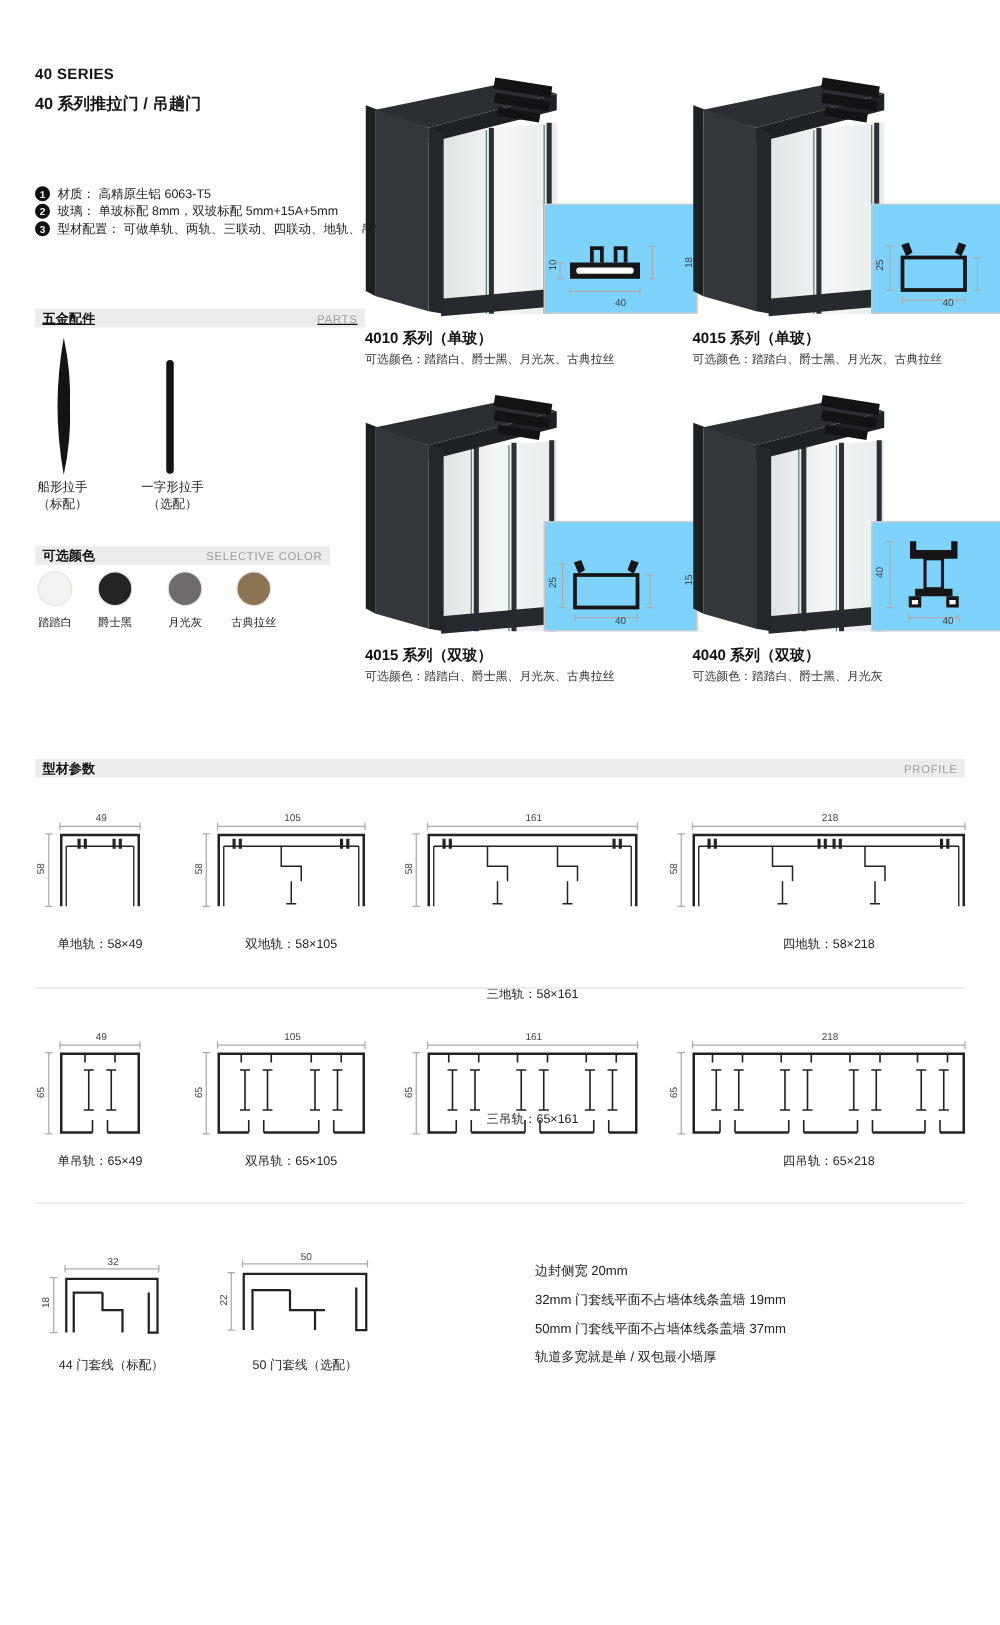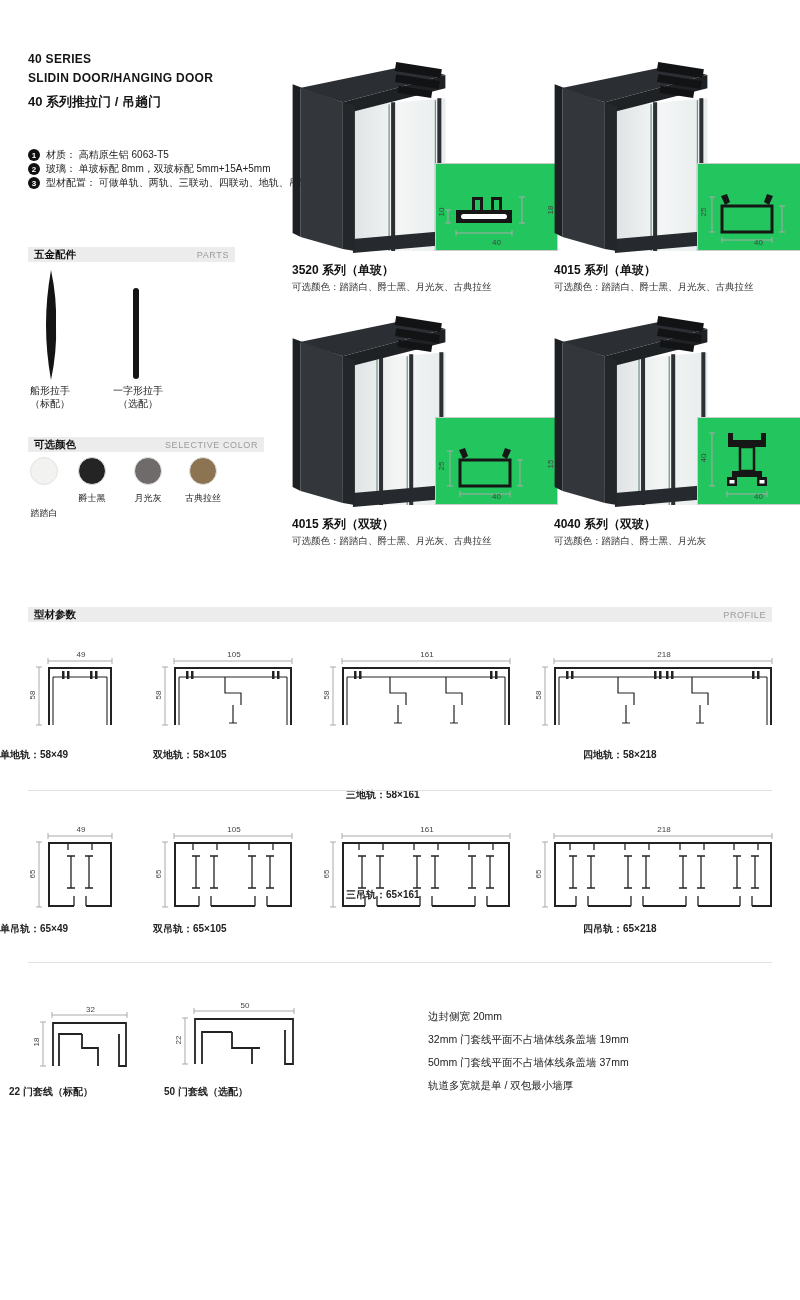--- a/index.html
+++ b/index.html
@@ -17,62 +17,61 @@
         align-items:center;padding:0 6px;box-sizing:border-box;}
   .sbar .l{font-size:10.5px;font-weight:700;color:#111;}
   .sbar .r{font-size:9px;color:#9b9b9b;letter-spacing:.6px;}
   
   .plabel{position:absolute;width:80px;font-size:10px;line-height:13px;text-align:center;color:#222;}
   .sw{position:absolute;width:28px;height:28px;border-radius:50%;border:1px solid #e3e3e3;box-sizing:border-box;}
   .swl{position:absolute;top:492px;width:56px;font-size:9px;text-align:center;color:#222;}
   
   .card{position:absolute;width:250px;height:246px;}
   .door-img{position:absolute;left:0;top:0;width:162px;height:196px;}
-  .dimbox{position:absolute;left:145px;top:105px;width:123px;height:88px;background:#22c55e;border:1px solid #ccc;box-sizing:border-box;}
+  .dimbox{position:absolute;left:145px;top:105px;width:123px;height:88px;background:#7dd3fc;border:1px solid #ccc;box-sizing:border-box;}
   .bdim{position:absolute;font-size:8px;color:#444;line-height:8px;}
   .bl{left:2px;top:44px;transform:rotate(-90deg);}
   .br{right:1px;top:42px;transform:rotate(-90deg);}
   .bb{left:0;right:0;bottom:3px;text-align:center;}
   .card-title{position:absolute;top:204px;left:2px;font-size:12px;font-weight:700;color:#111;white-space:nowrap;}
   .card-colors{position:absolute;top:223px;left:2px;font-size:9.5px;color:#333;white-space:nowrap;}
   
   .tdraw{position:absolute;}
   .dw{position:absolute;top:-2px;left:16px;right:2px;text-align:center;font-size:8px;color:#444;line-height:8px;}
   .dh{position:absolute;left:-3px;top:38px;font-size:8px;color:#444;line-height:8px;transform:rotate(-90deg);}
-  .tlabel{position:absolute;width:160px;margin-left:-80px;text-align:left;font-size:10px;color:#222;white-space:nowrap;font-weight:bold;}
+  .tlabel{position:absolute;width:160px;margin-left:-80px;text-align:center;font-size:10px;color:#222;white-space:nowrap;}
   .hrline{position:absolute;left:28px;width:744px;height:1px;background:#e2e2e2;}
   .note{font-size:10.5px;color:#222;margin-bottom:9px;white-space:nowrap;margin-left:45px;}
 </style>
 </head>
 <body>
 
 <div id="page">
 
   <div class="abs" style="left:28px;top:50px;">
     <div class="t-en">40 SERIES</div>
-    <div class="t-en">SLIDIN DOOR/HANGING DOOR</div>
     <div class="t-cn">40 系列推拉门 / 吊趟门</div>
   </div>
 
   <div class="abs" style="left:28px;top:148px;">
     <div class="spec">
       <span class="num">1</span>
       <span>材质： 高精原生铝 6063-T5</span>
     </div>
     <div class="spec">
       <span class="num">2</span>
       <span>玻璃： 单玻标配 8mm，双玻标配 5mm+15A+5mm</span>
     </div>
     <div class="spec">
       <span class="num">3</span>
       <span>型材配置： 可做单轨、两轨、三联动、四联动、地轨、吊轨</span>
     </div>
   </div>
 
-  <div class="sbar" style="left:28px;top:247px;width:207px;">
+  <div class="sbar" style="left:28px;top:247px;width:264px;text-decoration:underline;">
     <span class="l">五金配件</span>
     <span class="r">PARTS</span>
   </div>
   <svg class="abs" style="left:42px;top:270px;" width="16" height="110" viewBox="0 0 16 110">
     <path d="M9,0 Q15,28 14,55 Q15,82 9,110 Q4,82 4,55 Q4,28 9,0 Z" fill="#141414"></path>
   </svg>
   <svg class="abs" style="left:131px;top:286px;" width="10" height="95" viewBox="0 0 10 95">
     <rect x="2" y="2" width="6" height="91" rx="3" fill="#141414"></rect>
   </svg>
   <div class="plabel" style="left:10px;top:384px;">
@@ -85,21 +84,21 @@
   </div>
 
   <div class="sbar" style="left:28px;top:437px;width:236px;">
     <span class="l">可选颜色</span>
     <span class="r">SELECTIVE COLOR</span>
   </div>
   <div class="sw" style="left: 30px; top: 457px; background: rgb(242, 242, 240);"></div>
   <div class="sw" style="left: 78px; top: 457px; background: rgb(36, 36, 36);"></div>
   <div class="sw" style="left: 134px; top: 457px; background: rgb(111, 107, 106);"></div>
   <div class="sw" style="left: 189px; top: 457px; background: rgb(140, 116, 82);"></div>
-  <div class="swl" style="left:16px;margin-top:15px;">踏踏白</div>
+  <div class="swl" style="left:16px;">踏踏白</div>
   <div class="swl" style="left:64px;">爵士黑</div>
   <div class="swl" style="left:120px;">月光灰</div>
   <div class="swl" style="left:175px;">古典拉丝</div>
 
   <div class="card" style="left:290px;top:58px;">
     <svg class="door-img" viewBox="0 0 160 195">
       <defs>
         <linearGradient id="gl" x1="0" y1="0" x2="1" y2="0">
           <stop offset="0" stop-color="#dfe3e3"></stop>
             <stop offset="0.5" stop-color="#f4f6f6"></stop>
@@ -138,21 +137,21 @@
         <g stroke="#aaa" stroke-width="1" fill="none">
           <path d="M20,69 H76 M20,66 V72 M76,66 V72"></path>
           <path d="M12,46 V59 M9,46 H15 M9,59 H15"></path>
           <path d="M86,33 V59 M83,33 H89 M83,59 H89"></path>
         </g>
       </svg>
       <span class="bdim bl">10</span>
       <span class="bdim br">18</span>
       <span class="bdim bb">40</span>
     </div>
-    <div class="card-title">3520 系列（单玻）</div>
+    <div class="card-title">4010 系列（单玻）</div>
     <div class="card-colors">可选颜色：踏踏白、爵士黑、月光灰、古典拉丝</div>
   </div>
 
   <div class="card" style="left:552px;top:58px;">
     <svg class="door-img" viewBox="0 0 160 195">
       <polygon points="62,48 154,40 154,192 62,192" fill="url(#gl)"></polygon>
       <rect x="100" y="44" width="4" height="148" fill="#2c2f33"></rect>
       <rect x="146" y="40" width="4" height="152" fill="#2c2f33"></rect>
       <line x1="98" y1="46" x2="98" y2="192" stroke="#53806f" stroke-width="1"></line>
       <line x1="144" y1="42" x2="144" y2="192" stroke="#53806f" stroke-width="1"></line>
@@ -472,21 +471,21 @@
       <g stroke="#aaa" stroke-width="1" fill="none">
           <path d="M16,7 H116 M16,4 V10 M116,4 V10"></path>
           <path d="M7,14 V60 M4,14 H10 M4,60 H10"></path>
         </g>
       <g transform="translate(16,14)" stroke="#222" stroke-width="1.8" fill="none">
         <path d="M1,46 V1 H99 V46 H91 V12"></path>
         <path d="M8,46 V14 H38 M38,14 V30 H58 V46 M58,30 H66"></path>
       </g>
     </svg>
   </div>
-  <div class="tlabel" style="left:89px;top:1085px;">22 门套线（标配）</div>
+  <div class="tlabel" style="left:89px;top:1085px;">44 门套线（标配）</div>
   <div class="tlabel" style="left:244px;top:1085px;">50 门套线（选配）</div>
 
   <div class="abs" style="left:383px;top:1010px;">
     <div class="note">边封侧宽 20mm</div>
     <div class="note">32mm 门套线平面不占墙体线条盖墙 19mm</div>
     <div class="note">50mm 门套线平面不占墙体线条盖墙 37mm</div>
     <div class="note">轨道多宽就是单 / 双包最小墙厚</div>
   </div>
 
 </div>

